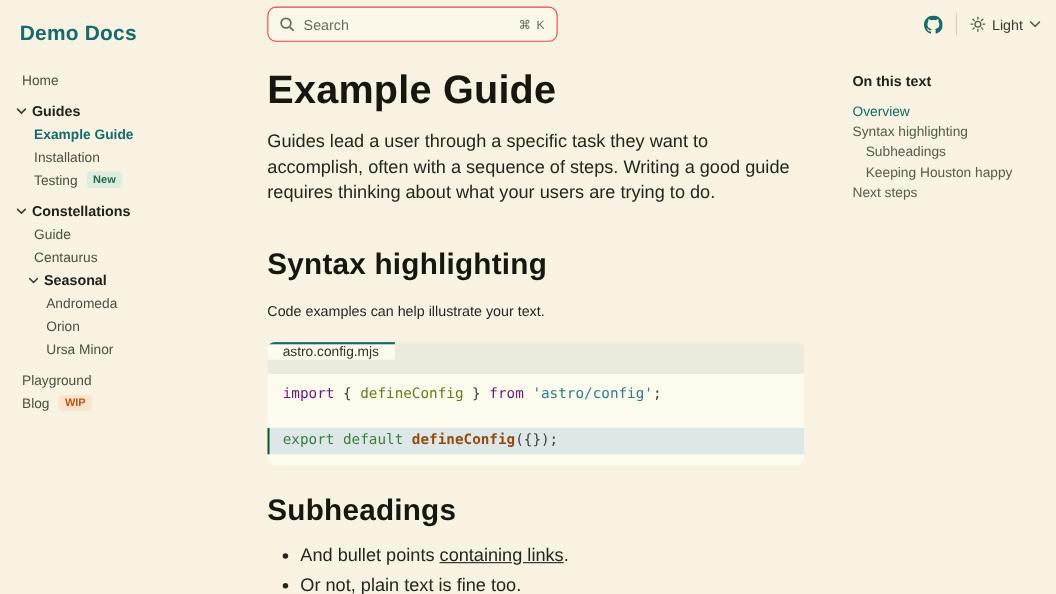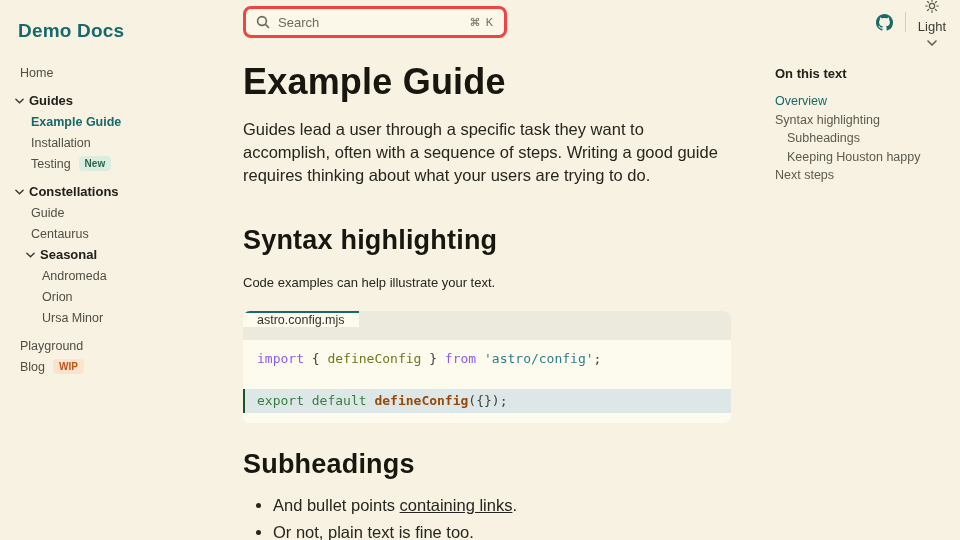--- a/index.html
+++ b/index.html
@@ -12,31 +12,31 @@
   }
 
   
   .header { position: absolute; top: 0; left: 0; width: 960px; height: 44px; }
   .logo {
     position: absolute; left: 18px; top: 20px;
     font-size: 19px; font-weight: 700; color: #17696b; letter-spacing: .2px;
   }
   .search-btn {
     position: absolute; left: 243px; top: 6px; width: 264px; height: 32px;
-    background: #fbf7e9; border: 3px solid #ef4444; border-radius: 8px;
+    background: #fbf7e9; border: 1px solid #ef4444; border-radius: 8px;
     display: flex; align-items: center; padding: 0 10px; cursor: pointer;
     font-family: inherit;
   }
   .search-btn .mag { flex: 0 0 auto; margin-right: 8px; display: flex; }
   .search-btn .ph { font-size: 13px; color: #6b6b5f; flex: 1; text-align: left; }
   .search-btn .kbd { font-size: 11px; color: #6b6b5f; letter-spacing: 1px; }
   .hdr-right { position: absolute; right: 14px; top: 0; height: 44px; display: flex; align-items: center; gap: 12px; }
   .gh-link { display: flex; align-items: center; cursor: pointer; }
   .hdr-divider { width: 1px; height: 20px; background: #d6d0bd; }
-  .theme-select { display: flex; align-items: center; gap: 6px; cursor: pointer; flex-direction: column; }
+  .theme-select { display: flex; align-items: center; gap: 6px; cursor: pointer; }
   .theme-select .t-label { font-size: 13px; color: #3c3c33; }
 
   
   .sidebar { position: absolute; left: 0; top: 44px; width: 230px; height: 496px; padding-top: 18px; }
   .s-item {
     display: flex; align-items: center; height: 21px; font-size: 12.5px;
     color: #4f4f46; cursor: pointer; white-space: nowrap;
   }
   .s-item.lvl0 { padding-left: 20px; }
   .s-item.lvl1 { padding-left: 31px; }
@@ -69,21 +69,21 @@
     background: #fdfaee; border-top: 2px solid #17696b;
     padding: 0 14px; display: flex; align-items: center;
     font-size: 12.5px; color: #33332b; cursor: pointer;
   }
   .code-body { padding: 9px 0 10px 0; font-family: "DejaVu Sans Mono", monospace; font-size: 13px; }
   .code-line { line-height: 20px; padding: 0 14px; white-space: pre; }
   .code-line.hl {
     background: #dee7e7; border-left: 2px solid #14532d;
     padding: 2px 0 2px 12px;
   }
-  .tk-kw  { color: #8b5cf6; }
+  .tk-kw  { color: #701a75; }
   .tk-fn  { color: #71771d; }
   .tk-str { color: #2f7e86; }
   .tk-kw2 { color: #377e3f; }
   .tk-fnb { color: #96490d; font-weight: 700; }
   .tk-pl  { color: #40403a; }
 
   .bullets { margin-top: 14px; padding-left: 30px; }
   .bullets li { font-size: 16.5px; line-height: 23px; color: #26261f; margin-bottom: 4px; }
   .bullets a { color: #26261f; text-decoration: underline; cursor: pointer; }
 

